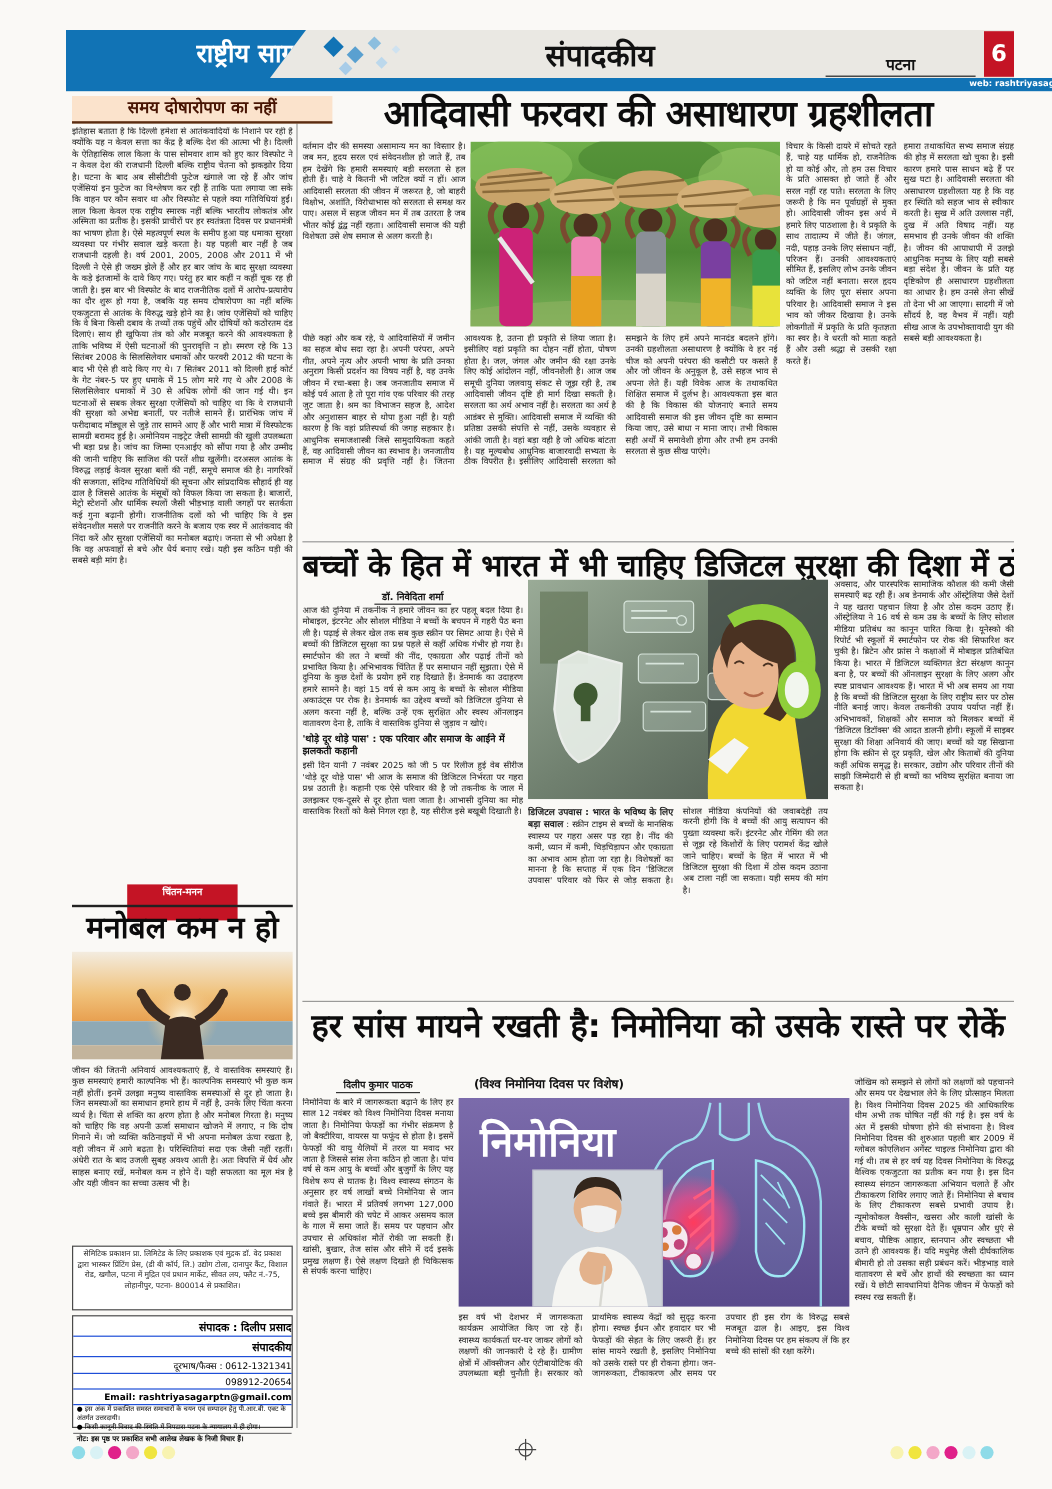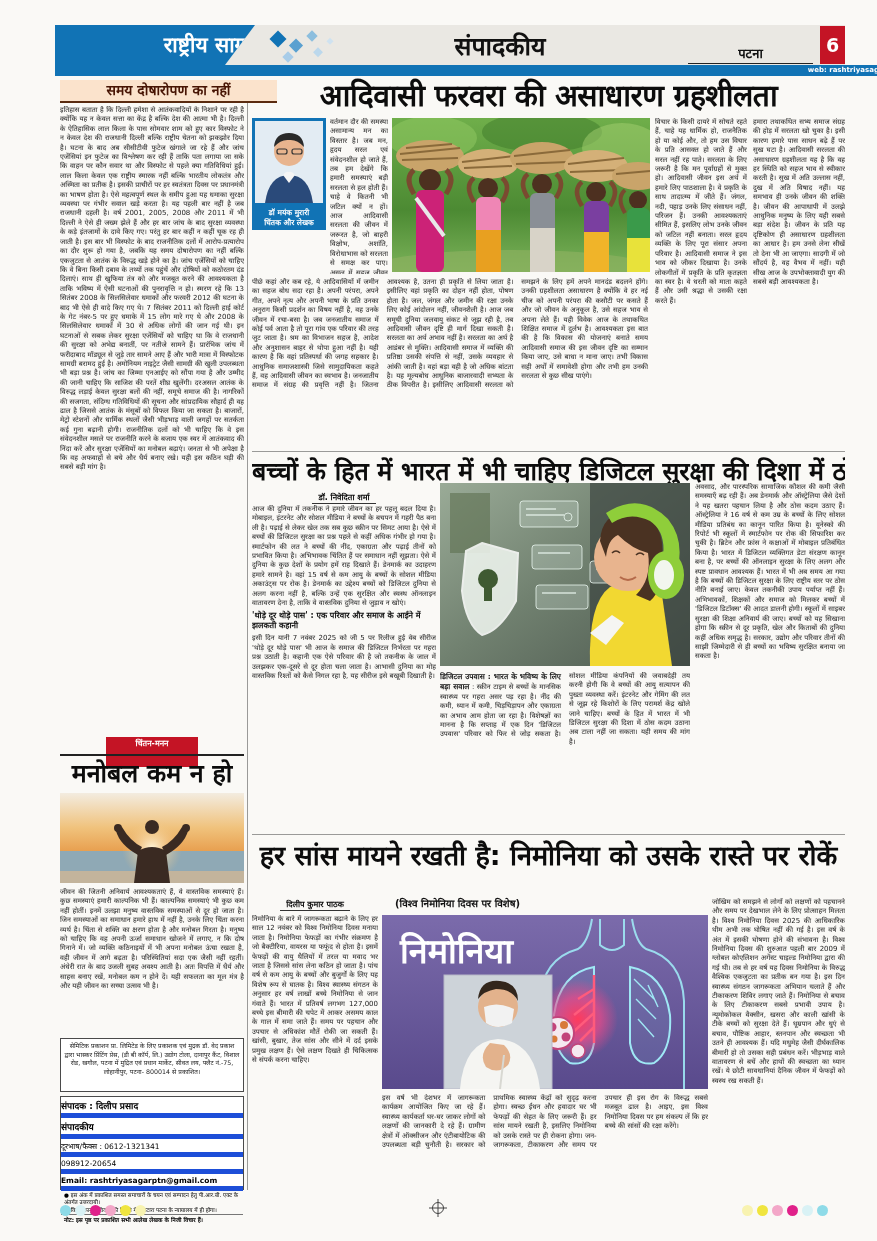--- a/index.html
+++ b/index.html
@@ -18,21 +18,21 @@
   .lc-title-box{background:#fbe3cc;color:#471403;font-size:14px;font-weight:bold;text-align:center;line-height:21px;border-bottom:2px solid #5a2b10;}
   .badge{background:#c41425;color:#fff;font-size:8px;font-weight:bold;text-align:center;line-height:14px;}
   .rule{background:#9a9a98;}
   .caption-box{background:#1173b5;color:#fff;font-size:7.5px;font-weight:bold;text-align:center;line-height:10px;padding:2px 0;}
   .author-line{font-size:8px;font-weight:bold;color:#111;text-align:center;}
   .author-line span{border-bottom:1px solid #333;padding:0 6px 1px;}
   .subhead{font-size:8px;font-weight:bold;color:#111;line-height:10px;margin:3px 0;text-align:left;}
   .cols3{column-count:3;column-gap:8px;}
   .cols2{column-count:2;column-gap:8px;}
   .box{border:1px solid #4a4a4a;background:#fff;box-sizing:border-box;}
-  .ed-row{border-bottom:5px solid #1d4ed8;text-align:left;padding:1.5px 0;}
+  .ed-row{border-bottom:1px solid #1d4ed8;text-align:right;padding:1.5px 0;}
   .dot{width:11px;height:11px;border-radius:50%;display:inline-block;margin-right:4px;}
   .photo-frame{border:3px solid #1173b5;box-sizing:border-box;background:#dfe8f0;}
 </style>
 </head>
 <body>
 
 <div class="page">
 
   <div class="abs band" style="left:55px;top:25px;width:790px;height:40px;"></div>
   <div class="abs brand" style="left:55px;top:25px;width:200px;height:40px;">राष्ट्रीय सागर</div>
@@ -109,37 +109,20 @@
     <div class="ed-row" style="font-size:7.5px;">098912-20654</div>
     <div class="ed-row" style="font-size:7.5px;font-weight:bold;">Email: rashtriyasagarptn@gmail.com</div>
     <div style="font-size:5.6px;line-height:7px;padding:1px 3px;text-align:left;">● इस अंक में प्रकाशित समस्त समाचारों के चयन एवं सम्पादन हेतु पी.आर.बी. एक्ट के अंतर्गत उत्तरदायी।</div>
     <div style="font-size:5.6px;line-height:7px;padding:0 3px;text-align:left;">● किसी कानूनी विवाद की स्थिति में निपटारा पटना के न्यायालय में ही होगा।</div>
     <div style="font-size:5.8px;line-height:8px;padding:1px 3px;border-top:1px solid #777;text-align:left;font-weight:bold;">नोट: इस पृष्ठ पर प्रकाशित सभी आलेख लेखक के निजी विचार हैं।</div>
   </div>
 
   <div class="abs headline" style="left:252px;top:78px;width:593px;font-size:30px;line-height:36px;letter-spacing:-0.5px;">आदिवासी फरवरा की असाधारण ग्रहशीलता</div>
 
   <div class="abs" style="left:252px;top:118px;width:136px;height:156px;overflow:hidden;">
-    <div style="float:left;width:74px;margin:0 4px 2px 0;">
-      <div class="photo-frame" style="width:74px;height:88px;">
-        <svg width="68" height="82">
-          <rect width="68" height="82" fill="#e3ecf3"></rect>
-          <circle cx="34" cy="30" r="15" fill="#e8b48e"></circle>
-          <path d="M19 26 Q20 12 34 12 Q48 12 49 26 Q42 18 34 19 Q26 18 19 26Z" fill="#2a2a2a"></path>
-          <rect x="22" y="28" width="10" height="5" rx="2" fill="none" stroke="#333" stroke-width="1.2"></rect>
-          <rect x="37" y="28" width="10" height="5" rx="2" fill="none" stroke="#333" stroke-width="1.2"></rect>
-          <path d="M10 82 Q14 54 34 54 Q54 54 58 82 Z" fill="#2a4a7a"></path>
-          <path d="M28 54 L34 62 L40 54 Q37 50 34 51 Q31 50 28 54Z" fill="#f5f5f5"></path>
-        </svg>
-      </div>
-      <div class="caption-box">
-        <div>डॉ मयंक मुरारी</div>
-        <div>चिंतक और लेखक</div>
-      </div>
-    </div>
     <div class="body-text" style="height:156px;">वर्तमान दौर की समस्या असामान्य मन का विस्तार है। जब मन, हृदय सरल एवं संवेदनशील हो जाते हैं, तब हम देखेंगे कि हमारी समस्याएं बड़ी सरलता से हल होती हैं। चाहे वे कितनी भी जटिल क्यों न हों। आज आदिवासी सरलता की जीवन में जरूरत है, जो बाहरी विक्षोभ, अशांति, विरोधाभास को सरलता से समक्ष कर पाए। असल में सहज जीवन मन में तब उतरता है जब भीतर कोई द्वंद्व नहीं रहता। आदिवासी समाज की यही विशेषता उसे शेष समाज से अलग करती है।</div>
   </div>
 
   <svg class="abs" style="left:392px;top:118px;" width="258" height="154">
     <defs>
       <linearGradient id="grn" x1="0" y1="0" x2="0" y2="1">
         <stop offset="0" stop-color="#6fae4a"></stop>
           <stop offset="0.6" stop-color="#4c8a33"></stop>
           <stop offset="1" stop-color="#7cb35a"></stop>
       </linearGradient>

